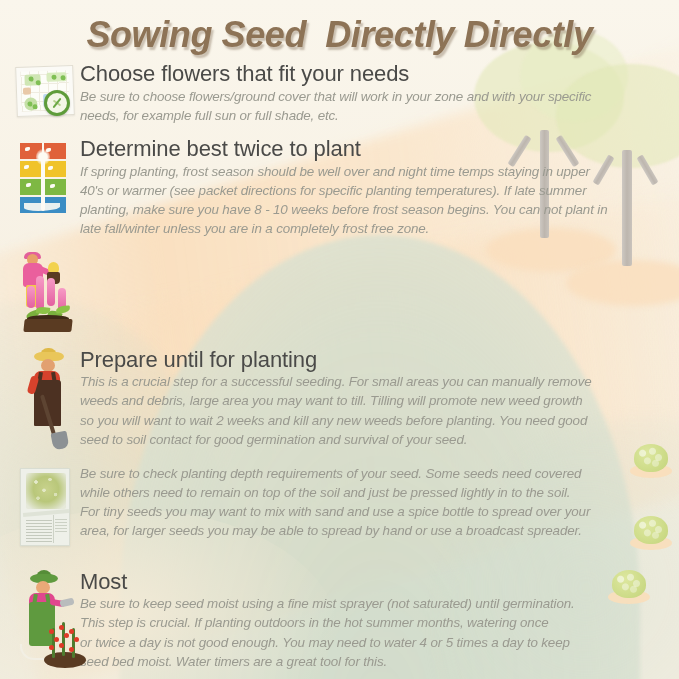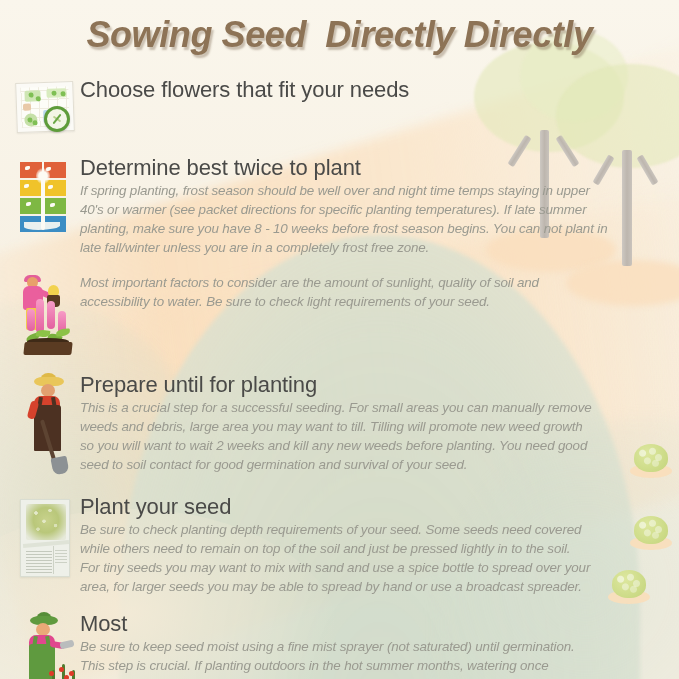--- a/index.html
+++ b/index.html
@@ -143,21 +143,20 @@
     position:absolute;
     top:62px; left:0; width:679px;
   }
 
   .step {
     position:relative;
     display:flex;
     align-items:flex-start;
     padding-left:12px;
     margin-bottom:2px;
-    margin-top:16px;
   }
 
   .step-icon {
     position:relative;
     width:68px;
     flex:0 0 68px;
     height:64px;
     margin-top:2px;
   }
 
@@ -426,20 +425,22 @@
             <div class="dot d2"></div>
             <div class="dot d3"></div>
             <div class="dot d4"></div>
             <div class="dot d5"></div>
             <div class="dot d6"></div>
           </div>
           <div class="ic-compass"></div>
         </div>
         <div class="step-text">
           <div class="step-head">Choose flowers that fit your needs</div>
+          <div class="step-body">Be sure to choose flowers/ground cover  that will work in your zone and with your specific
+needs, for example full sun or full shade, etc.</div>
         </div>
       </div>
 
       <div class="step step-2">
         <div class="step-icon">
           <div class="ic-seasons">
             <div class="band s1"></div>
             <div class="band s2"></div>
             <div class="band s3"></div>
             <div class="band s4"></div>
@@ -481,22 +482,20 @@
               <div class="lf"></div>
               <div class="lf"></div>
               <div class="lf"></div>
               <div class="lf"></div>
             </div>
             <div class="soil"></div>
             <div class="box"></div>
           </div>
         </div>
         <div class="step-text">
-          <div class="step-body">Most important factors to consider are the amount of sunlight, quality of soil and
-accessibility to water. Be sure to check light  requirements of your seed.</div>
         </div>
       </div>
 
       <div class="step step-4">
         <div class="step-icon">
           <div class="ic-gard">
             <div class="hat-top"></div>
             <div class="hat"></div>
             <div class="head"></div>
             <div class="shirt"></div>
@@ -523,21 +522,20 @@
         <div class="step-icon">
           <div class="ic-packet">
             <div class="photo"></div>
             <div class="band"></div>
             <div class="lines"></div>
             <div class="vline"></div>
             <div class="lines2"></div>
           </div>
         </div>
         <div class="step-text">
-          <div class="step-head">Plant your seed</div>
           <div class="step-body">Be sure to check planting depth requirements of  your seed.  Some seeds need covered
 while others need to remain on top of the soil and just be pressed lightly in to the  soil.
 For tiny seeds you may want to mix with sand and use a spice bottle to spread over your
 area, for larger seeds you may be able to spread by hand or use a broadcast spreader.</div>
         </div>
       </div>
 
       <div class="step step-6">
         <div class="step-icon">
           <div class="ic-water">

